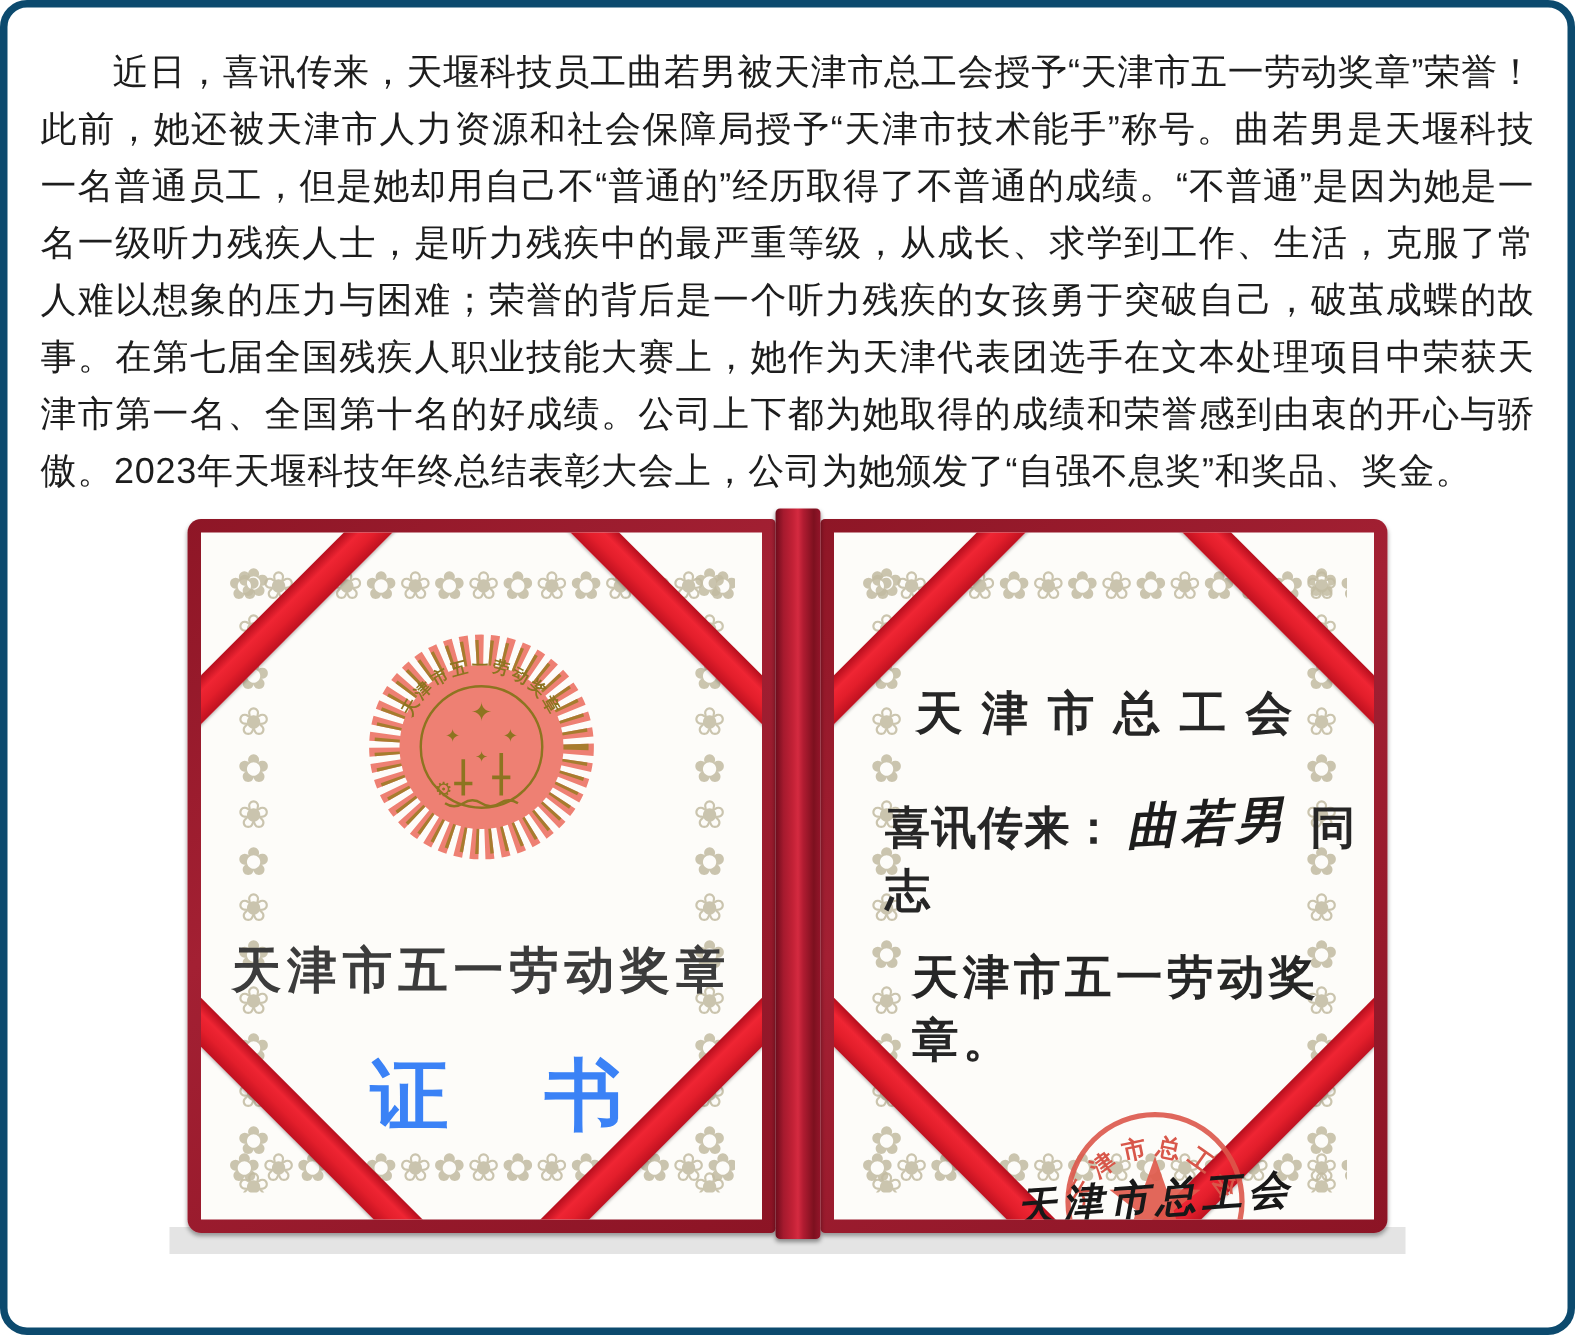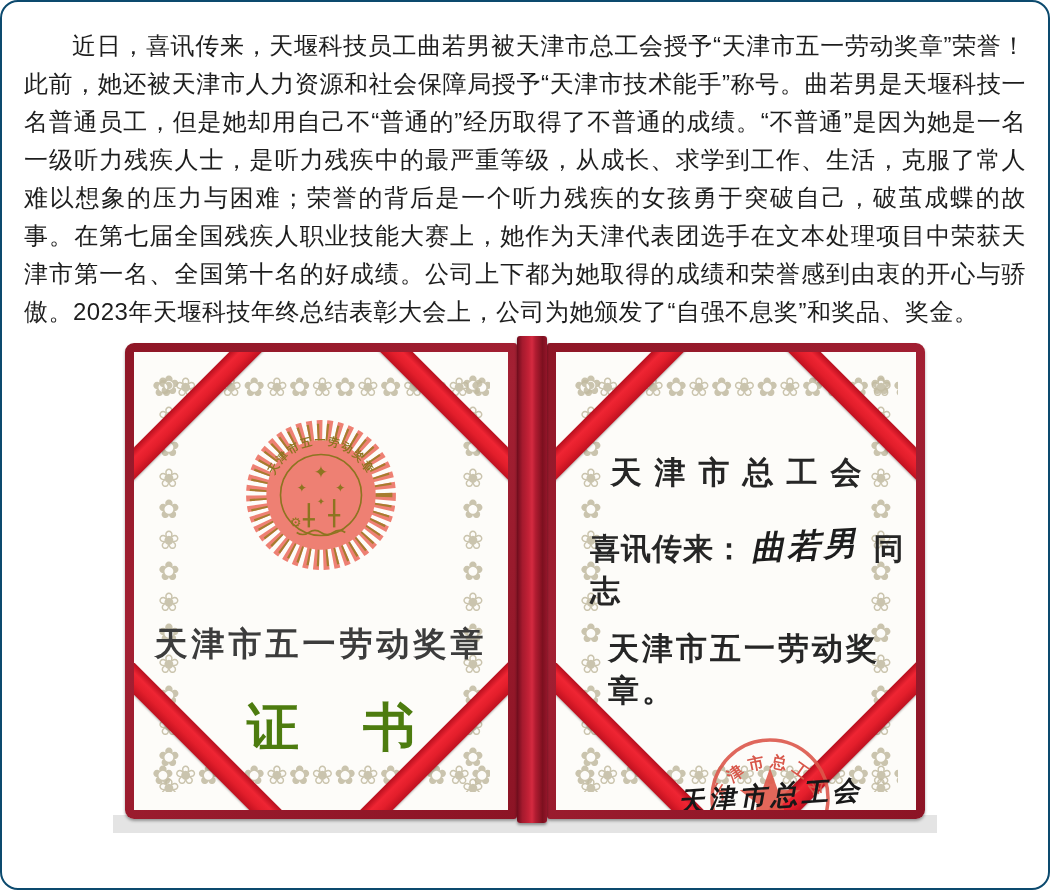--- a/index.html
+++ b/index.html
@@ -1,20 +1,20 @@
 <!DOCTYPE html>
 <html><head>
 <meta charset="utf-8">
 <style>
   html,body{margin:0;padding:0;background:#ffffff;}
   body{width:1050px;height:890px;position:relative;font-family:"Liberation Sans",sans-serif;}
 
   .page-frame{
     position:absolute;inset:0;box-sizing:border-box;
-    border:2px solid #0c4a6e;border-radius:18px;
+    border:5px solid #0c4a6e;border-radius:18px;
     background:#ffffff;overflow:hidden;
   }
 
   
   .article{
     padding:25px 22px 0 22px;
     font-size:24px;line-height:38px;color:#1d1d1d;
     text-align:justify;letter-spacing:0.5px;
   }
   .article p{margin:0;text-indent:2em;}
@@ -71,21 +71,21 @@
   .page-content{position:relative;z-index:4;height:100%;}
 
   
   .medal-wrap{display:flex;justify-content:center;margin-top:62px;}
   .left-title{
     margin-top:46px;text-align:center;
     font-size:33px;font-weight:700;color:#3c3c3c;letter-spacing:4px;
   }
   .left-subtitle{
     margin-top:26px;text-align:center;
-    font-size:52px;font-weight:700;color:#4d7c0f;letter-spacing:6px;padding-left:26px;
+    font-size:52px;font-weight:700;color:#3b82f6;letter-spacing:6px;padding-left:26px;
   }
 
   
   .right-content{font-family:"Liberation Serif",serif;color:#262626;}
   .issuer{
     margin-top:100px;text-align:center;
     font-size:31px;font-weight:700;letter-spacing:13px;padding-left:13px;
   }
   .award-line{
     margin-top:32px;padding-left:34px;

